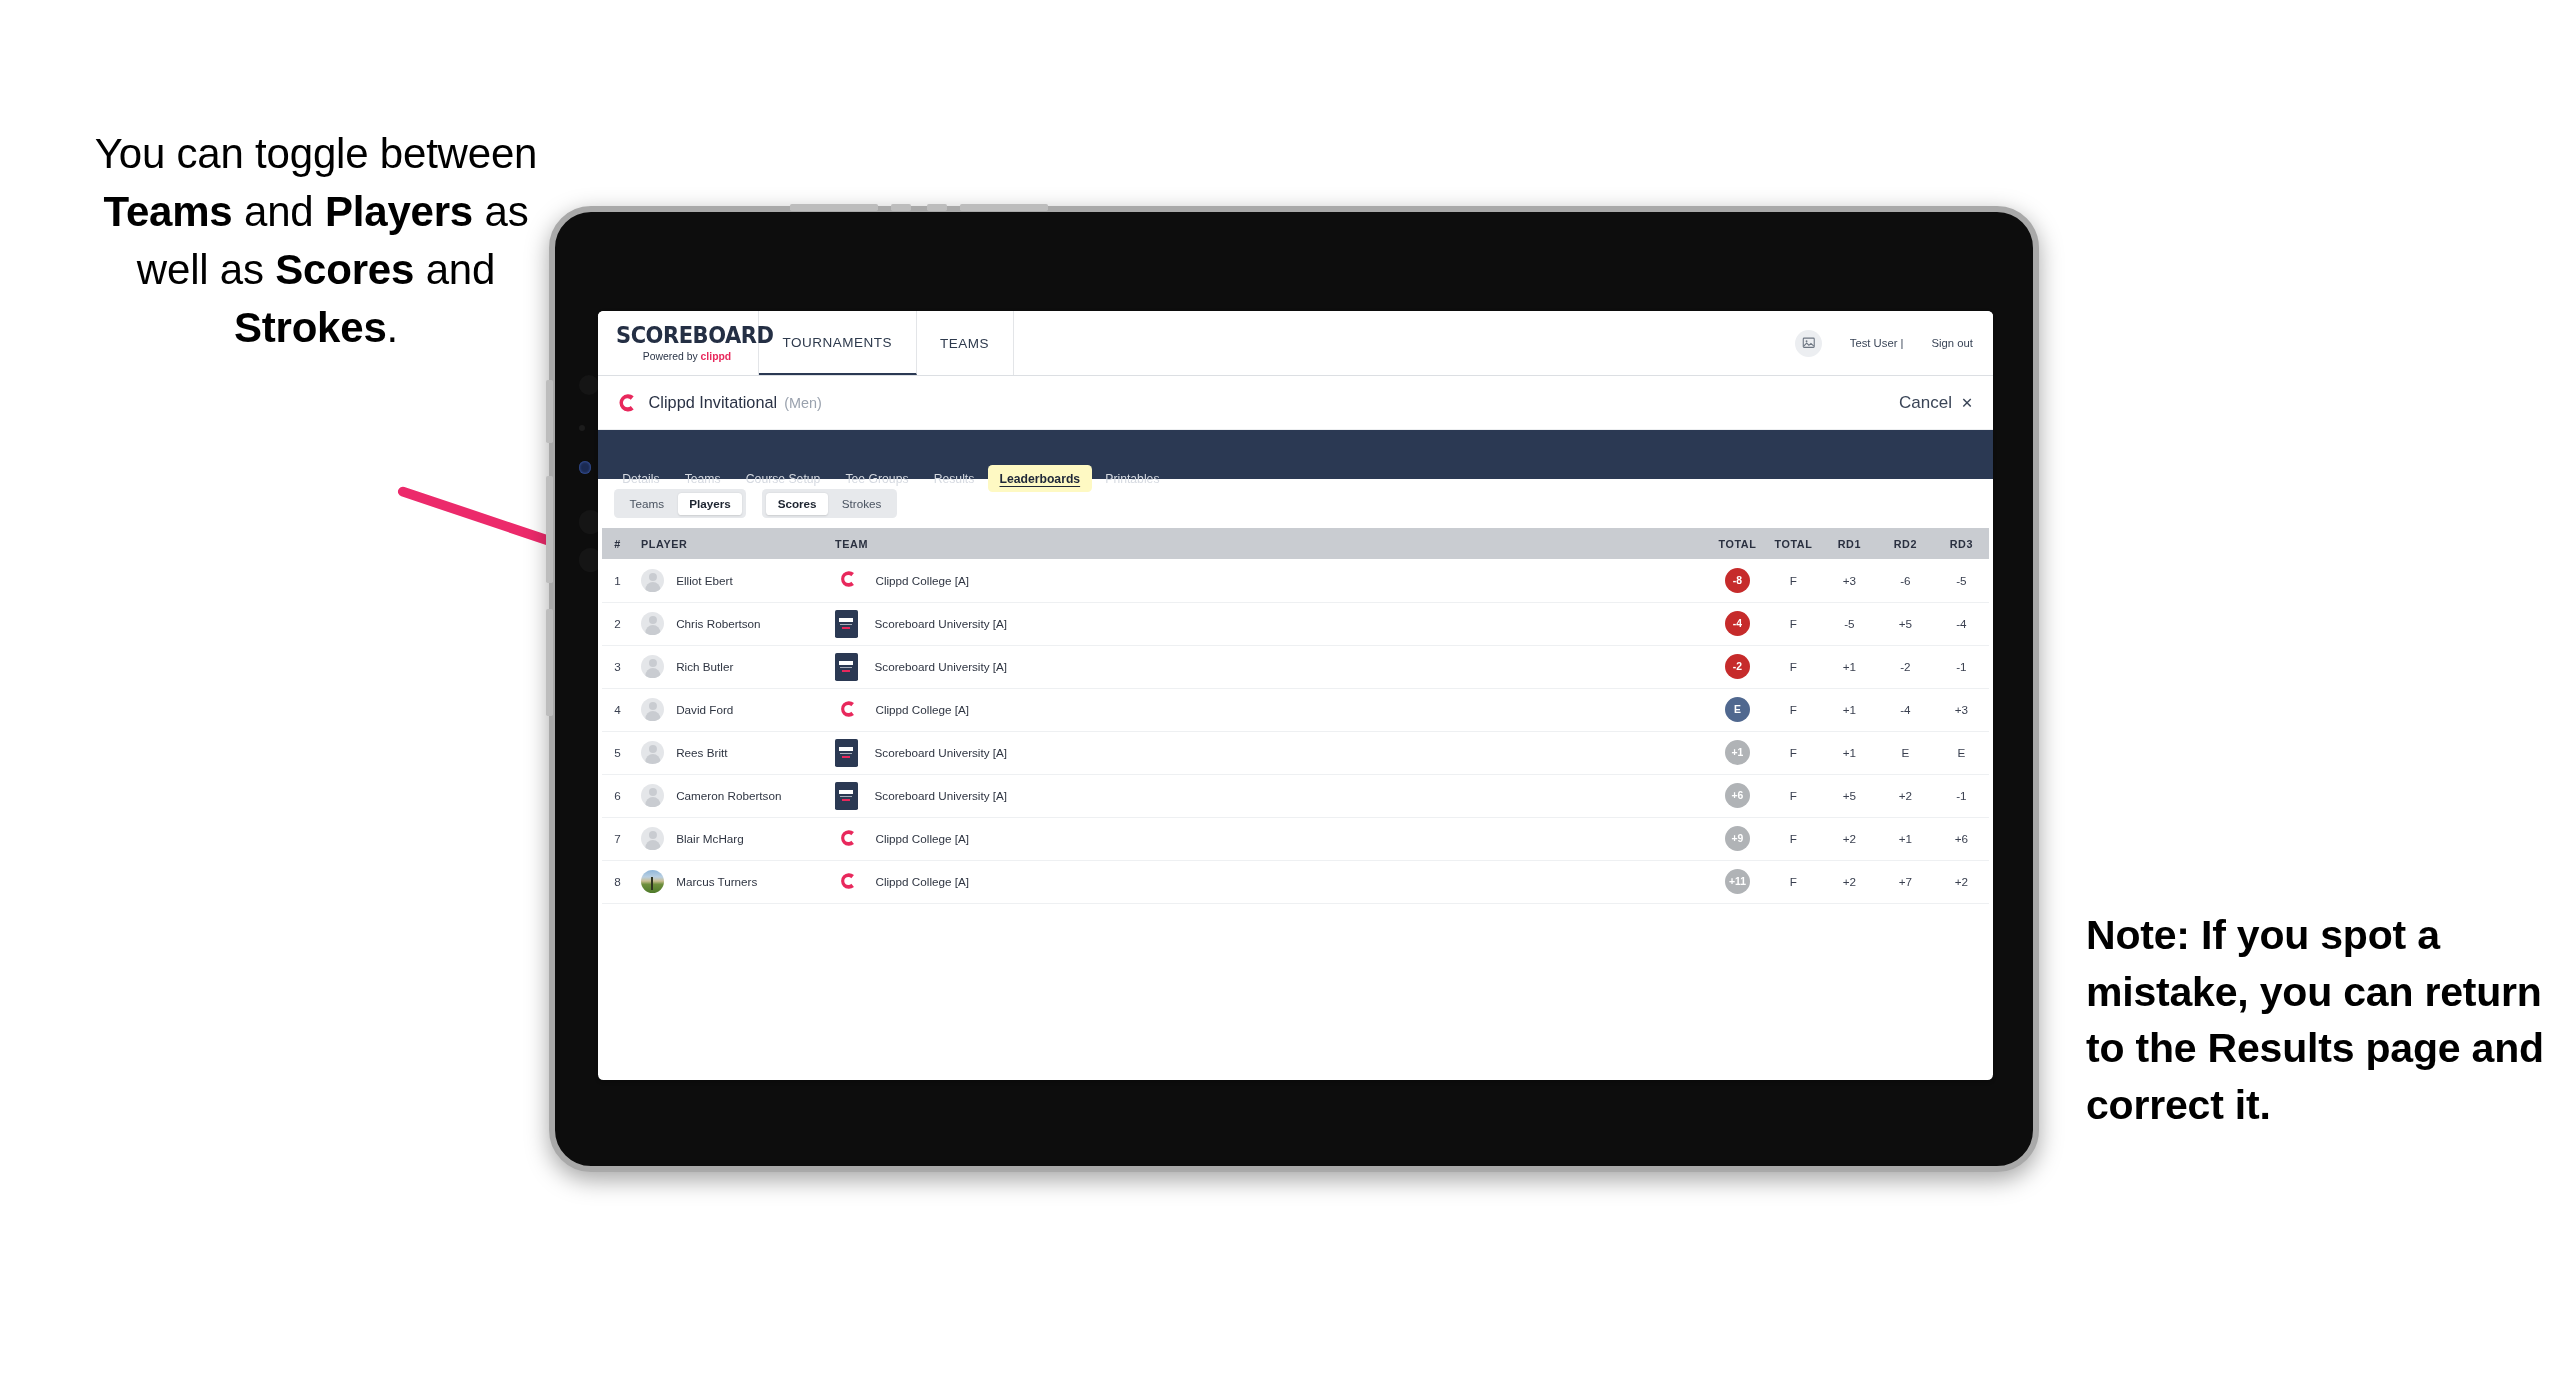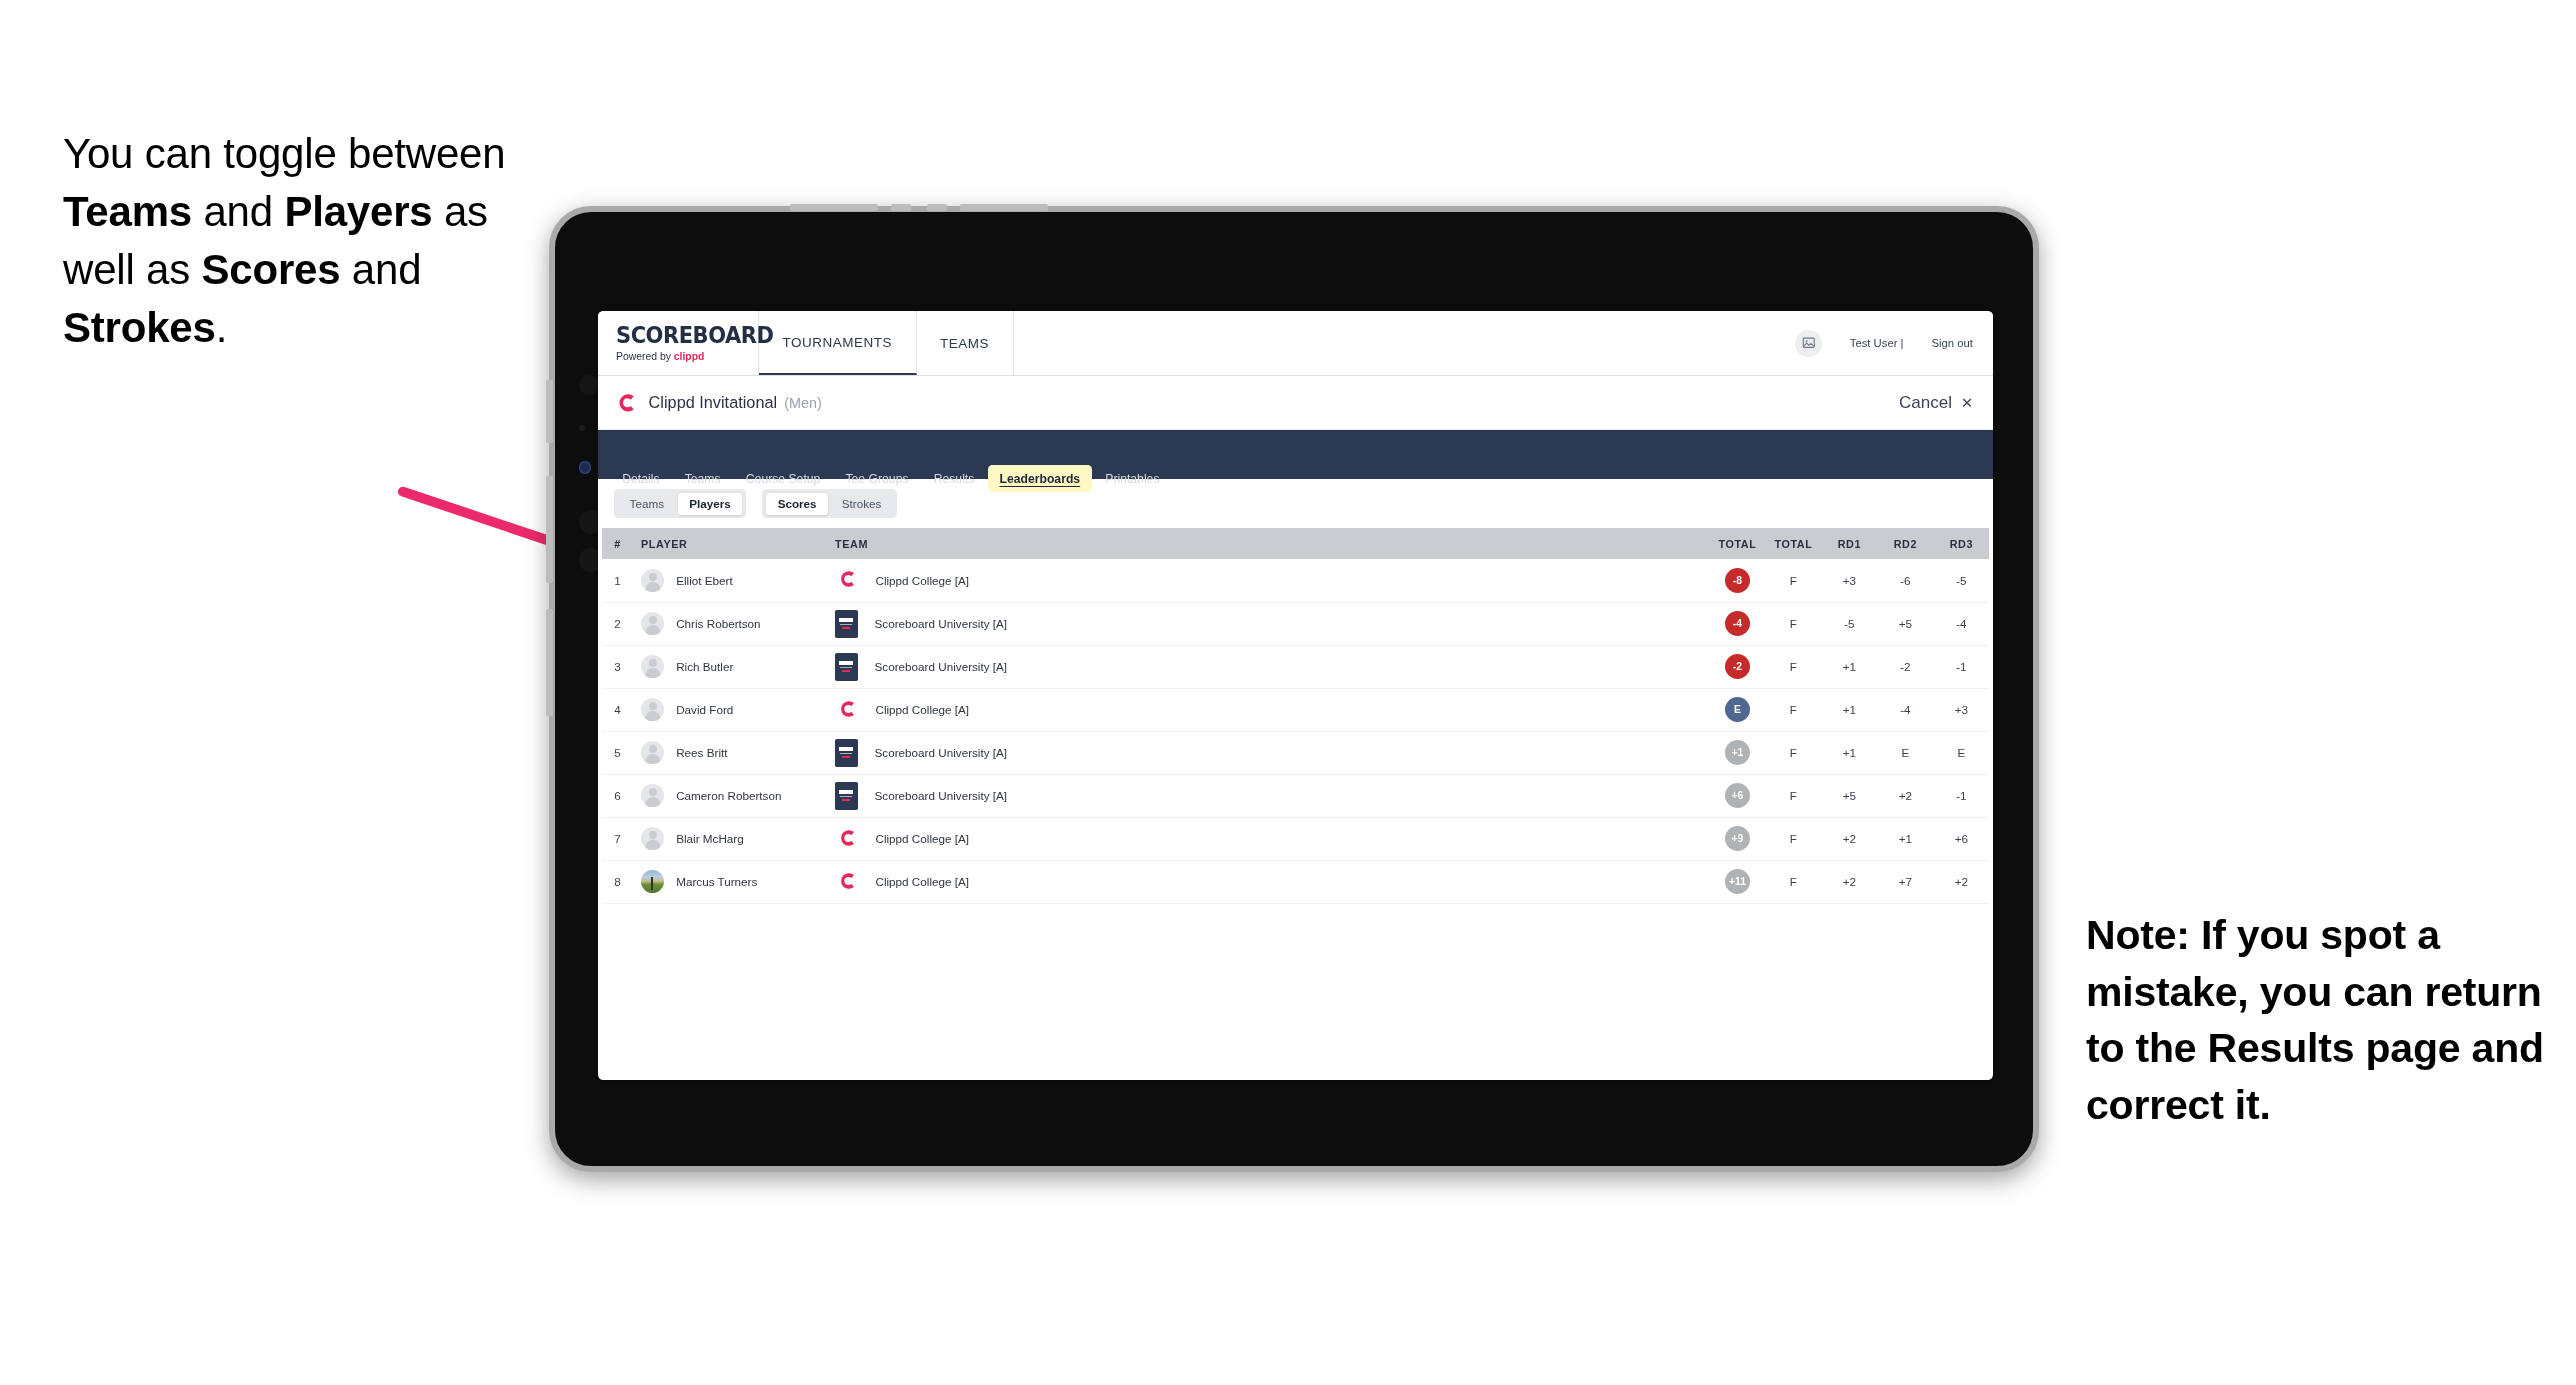--- a/index.html
+++ b/index.html
@@ -13,21 +13,21 @@
 
   
   .annot {
     position: absolute;
     color: #000;
     line-height: 1.38;
     letter-spacing: -0.2px;
   }
   #annot-left {
     left: 63px; top: 125px; width: 506px;
-    font-size: 42px; font-weight: 400;
+    font-size: 42px; font-weight: 400; text-align: center;
   }
   #annot-left b { font-weight: 700; }
   #annot-right {
     left: 2086px; top: 907px; width: 488px;
     font-size: 41px; font-weight: 700;
   }
 
   
   #arrow { position: absolute; left: 397px; top: 479px; width: 289px; height: 108px; }
 
@@ -63,20 +63,21 @@
     background: #ffffff;
     border-radius: 5.4px;
     overflow: hidden;
     box-shadow: 0 1.8px 3.6px rgba(0,0,0,.25);
   }
 
   
   #topbar {
     height: 65px; background: #fff; display: flex; align-items: stretch;
     border-bottom: 0.9px solid #dcdfe3;
+    text-align: center;
   }
   #brand {
     width: 161px; display: flex; flex-direction: column; justify-content: center;
     padding-left: 18px; border-right: 0.9px solid #e3e5e8;
   }
   #brand-title {
     font-family: "DejaVu Sans", sans-serif;
     font-weight: 700; font-size: 22.6px; color: #242f44;
     letter-spacing: -0.5px; line-height: 1; transform: scaleX(0.93); transform-origin: left;
   }

